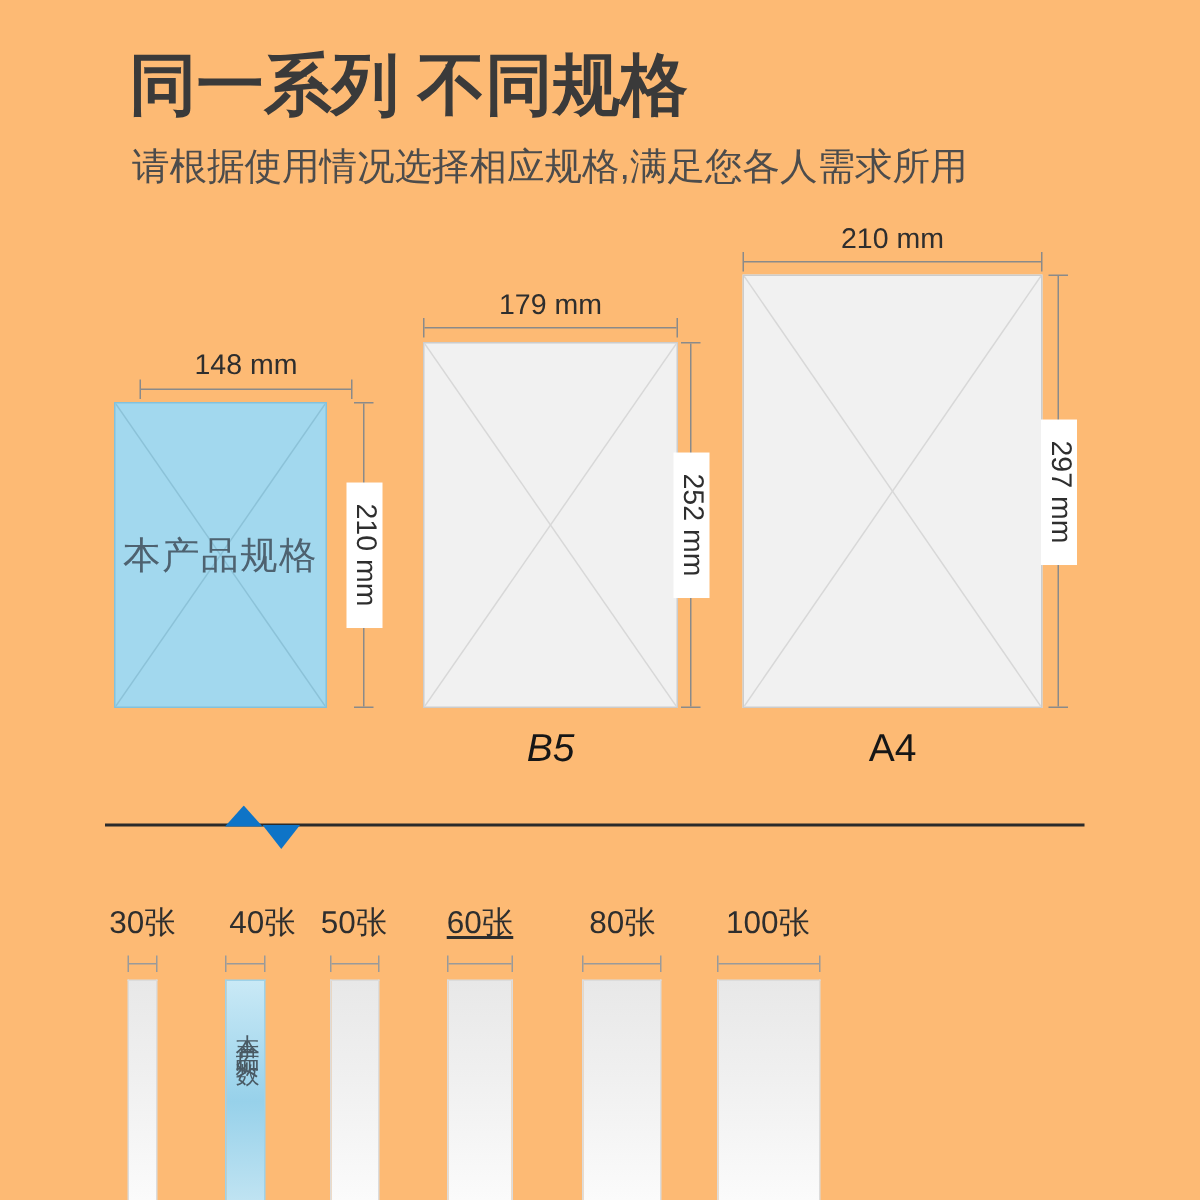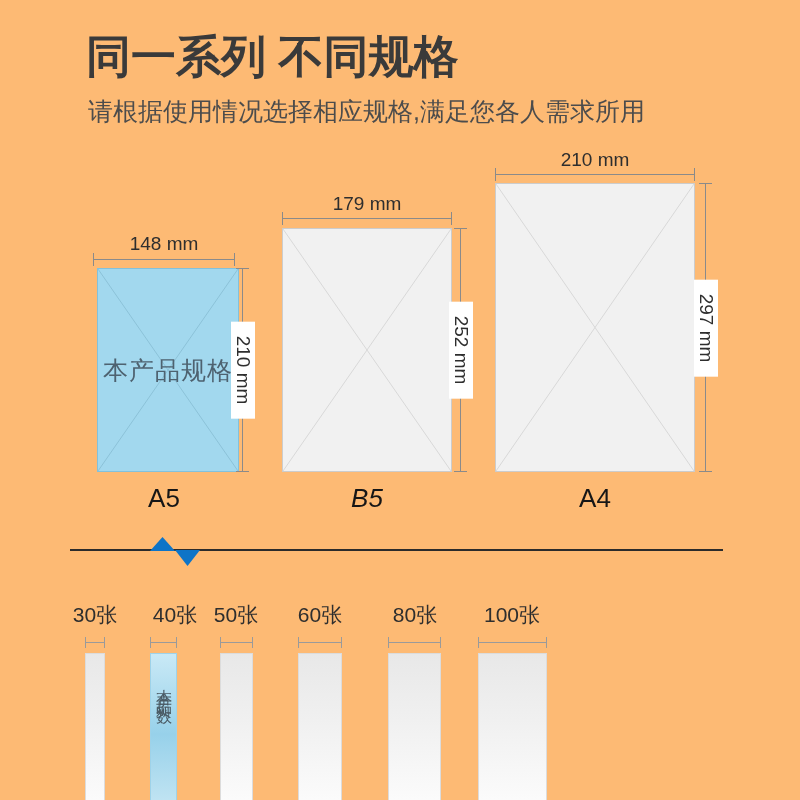--- a/index.html
+++ b/index.html
@@ -67,32 +67,31 @@
 
 <div class="canvas">
 
   <div class="header-title">同一系列 不同规格</div>
   <div class="header-subtitle">请根据使用情况选择相应规格,满足您各人需求所用</div>
 
   <div class="hdim-label" style="left:93px;width:142px;top:233px;">148 mm</div>
   <div class="hdim" style="left:93px;width:142px;top:253px;">
       <div class="line"></div>
     </div>
-  <div class="paper blue" style="left:97px;top:268px;width:142px;height:204px;">
+  <div class="paper blue" style="left:76px;top:268px;width:142px;height:204px;">
     <svg viewBox="0 0 100 100" preserveAspectRatio="none">
       <line x1="0" y1="0" x2="100" y2="100" stroke="#8cc2d8" stroke-width="1" vector-effect="non-scaling-stroke"></line>
       <line x1="100" y1="0" x2="0" y2="100" stroke="#8cc2d8" stroke-width="1" vector-effect="non-scaling-stroke"></line>
     </svg>
     <div class="paper-note">本产品规格</div>
   </div>
   <div class="vdim" style="left:236px;top:268px;height:204px;">
     <div class="line"></div>
     <span class="vlabel">210 mm</span>
   </div>
-  <div class="paper-label" style="left:93px;width:142px;top:483px;">A5</div>
 
   <div class="hdim-label" style="left:282px;width:170px;top:193px;">179 mm</div>
   <div class="hdim" style="left:282px;width:170px;top:212px;">
       <div class="line"></div>
     </div>
   <div class="paper gray" style="left:282px;top:228px;width:170px;height:244px;">
     <svg viewBox="0 0 100 100" preserveAspectRatio="none">
       <line x1="0" y1="0" x2="100" y2="100" stroke="#d8d8d8" stroke-width="1" vector-effect="non-scaling-stroke"></line>
       <line x1="100" y1="0" x2="0" y2="100" stroke="#d8d8d8" stroke-width="1" vector-effect="non-scaling-stroke"></line>
     </svg>
@@ -138,21 +137,21 @@
   <div class="bar blue" style="left:150px;width:27px;">
     <div class="bar-note">本产品页数</div>
   </div>
 
   <div class="count-label" style="left:176px;">50张</div>
   <div class="bracket" style="left:220px;width:33px;">
       <div class="line"></div>
     </div>
   <div class="bar gray" style="left:220px;width:33px;"></div>
 
-  <div class="count-label" style="left:260px;">60张</div>
+  <div class="count-label" style="left:260px;text-decoration:underline;">60张</div>
   <div class="bracket" style="left:298px;width:44px;">
       <div class="line"></div>
     </div>
   <div class="bar gray" style="left:298px;width:44px;"></div>
 
   <div class="count-label" style="left:355px;">80张</div>
   <div class="bracket" style="left:388px;width:53px;">
       <div class="line"></div>
     </div>
   <div class="bar gray" style="left:388px;width:53px;"></div>

